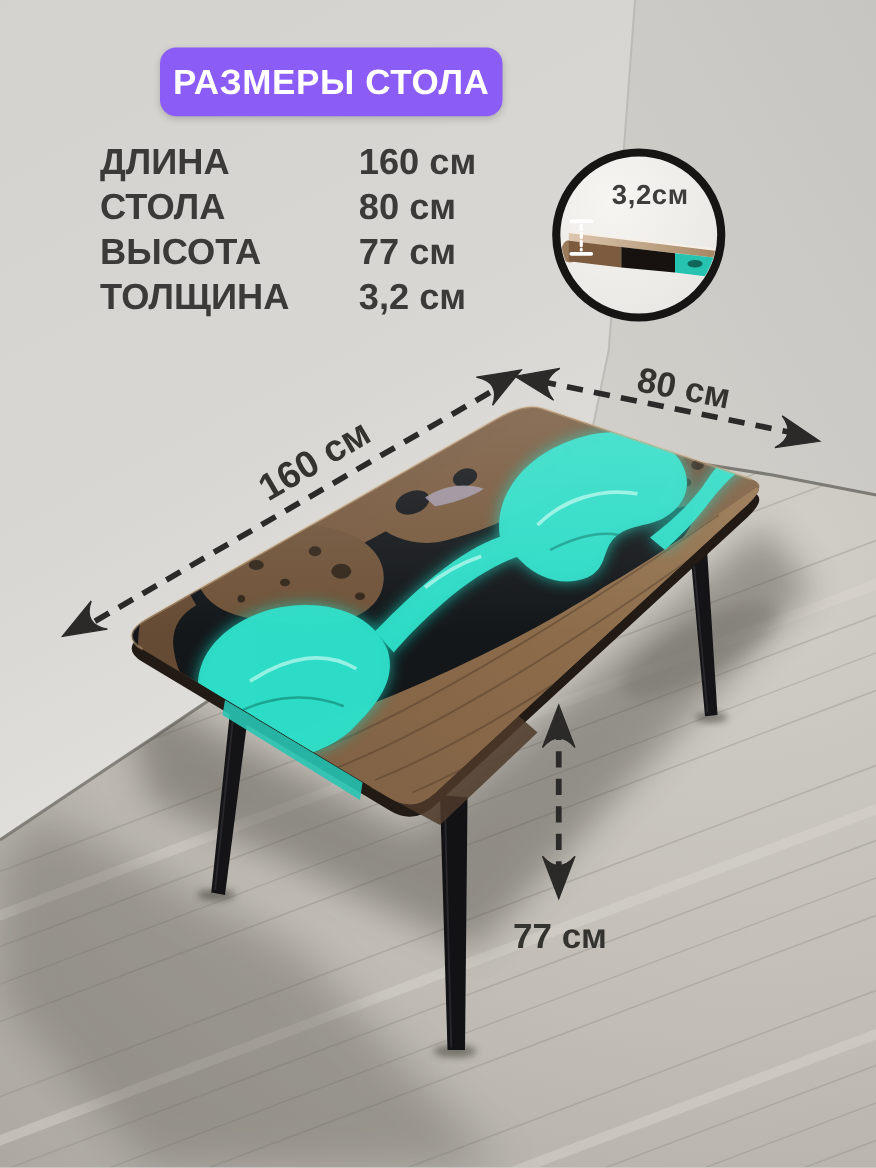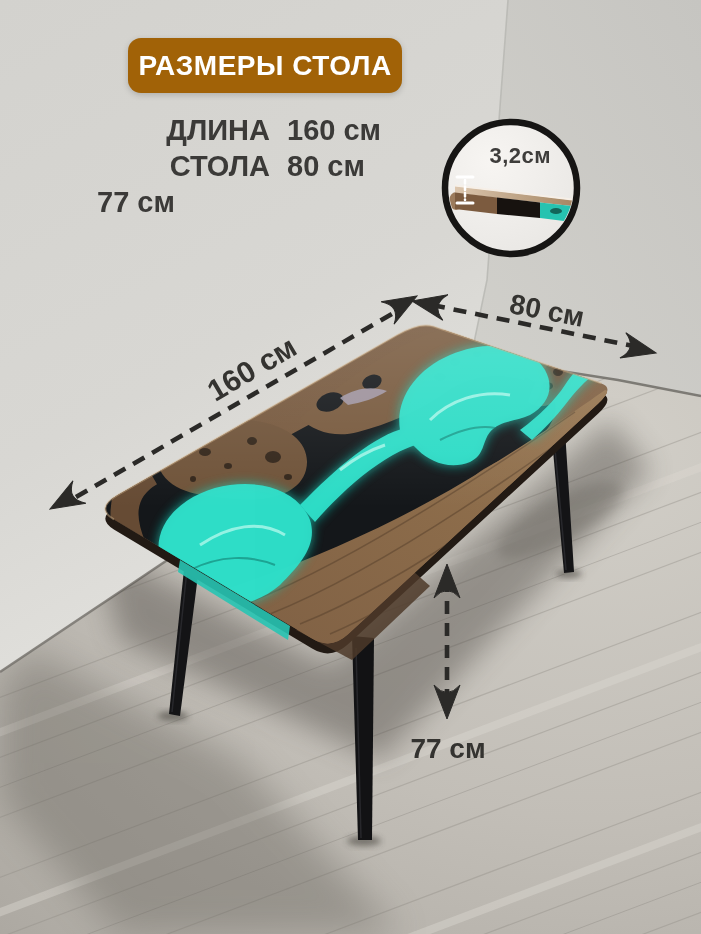--- a/index.html
+++ b/index.html
@@ -1,26 +1,26 @@
 <!DOCTYPE html>
 <html><head>
 <meta charset="utf-8">
 <style>
   html,body{margin:0;padding:0;background:#cfcecb;}
   .scene{position:relative;width:701px;height:934px;overflow:hidden;
          font-family:"Liberation Sans", sans-serif;}
   .scene svg{position:absolute;left:0;top:0;z-index:1;}
   .overlay{position:absolute;z-index:2;}
-  .badge{left:128px;top:38px;width:274px;height:55px;background:#a16207;
+  .badge{left:128px;top:38px;width:274px;height:55px;background:#8b5cf6;
          border-radius:13px;display:flex;align-items:center;justify-content:center;
          color:#fff;font-size:28px;font-weight:700;letter-spacing:.5px;
          box-shadow:0 2px 6px rgba(0,0,0,.18);}
   .specs{left:80px;top:112px;width:340px;}
   .spec-row{display:flex;line-height:36px;font-size:29px;font-weight:600;color:#3b3a38;}
-  .spec-label{display:inline-block;width:190px;text-align:right;}
+  .spec-label{display:inline-block;width:190px;}
   .spec-value{margin-left:17px;text-align:left;white-space:nowrap;}
   .ann{font-size:28px;font-weight:600;color:#343330;text-align:center;white-space:nowrap;}
   .ann-length{left:162px;top:352px;width:180px;transform:rotate(-30.5deg);font-size:30px;}
   .ann-width{left:487px;top:295px;width:120px;transform:rotate(11deg);}
   .ann-height{left:388px;top:733px;width:120px;}
   .inset-label{left:471px;top:143px;width:80px;text-align:right;font-size:22px;
                font-weight:600;color:#3e3d3b;letter-spacing:.5px;}
 </style>
 </head>
 <body>
@@ -253,21 +253,26 @@
 <div class="overlay specs">
   <div class="spec-row">
     <span class="spec-label">ДЛИНА</span>
     <span class="spec-value">160 см</span>
   </div>
   <div class="spec-row">
     <span class="spec-label">СТОЛА</span>
     <span class="spec-value">80 см</span>
   </div>
   <div class="spec-row">
+    <span class="spec-label">ВЫСОТА</span>
     <span class="spec-value">77 см</span>
+  </div>
+  <div class="spec-row">
+    <span class="spec-label">ТОЛЩИНА</span>
+    <span class="spec-value">3,2 см</span>
   </div>
 </div>
 
 <div class="overlay inset-label">3,2см</div>
 <div class="overlay ann ann-length">160 см</div>
 <div class="overlay ann ann-width">80 см</div>
 <div class="overlay ann ann-height">77 см</div>
 
 </div>
 

